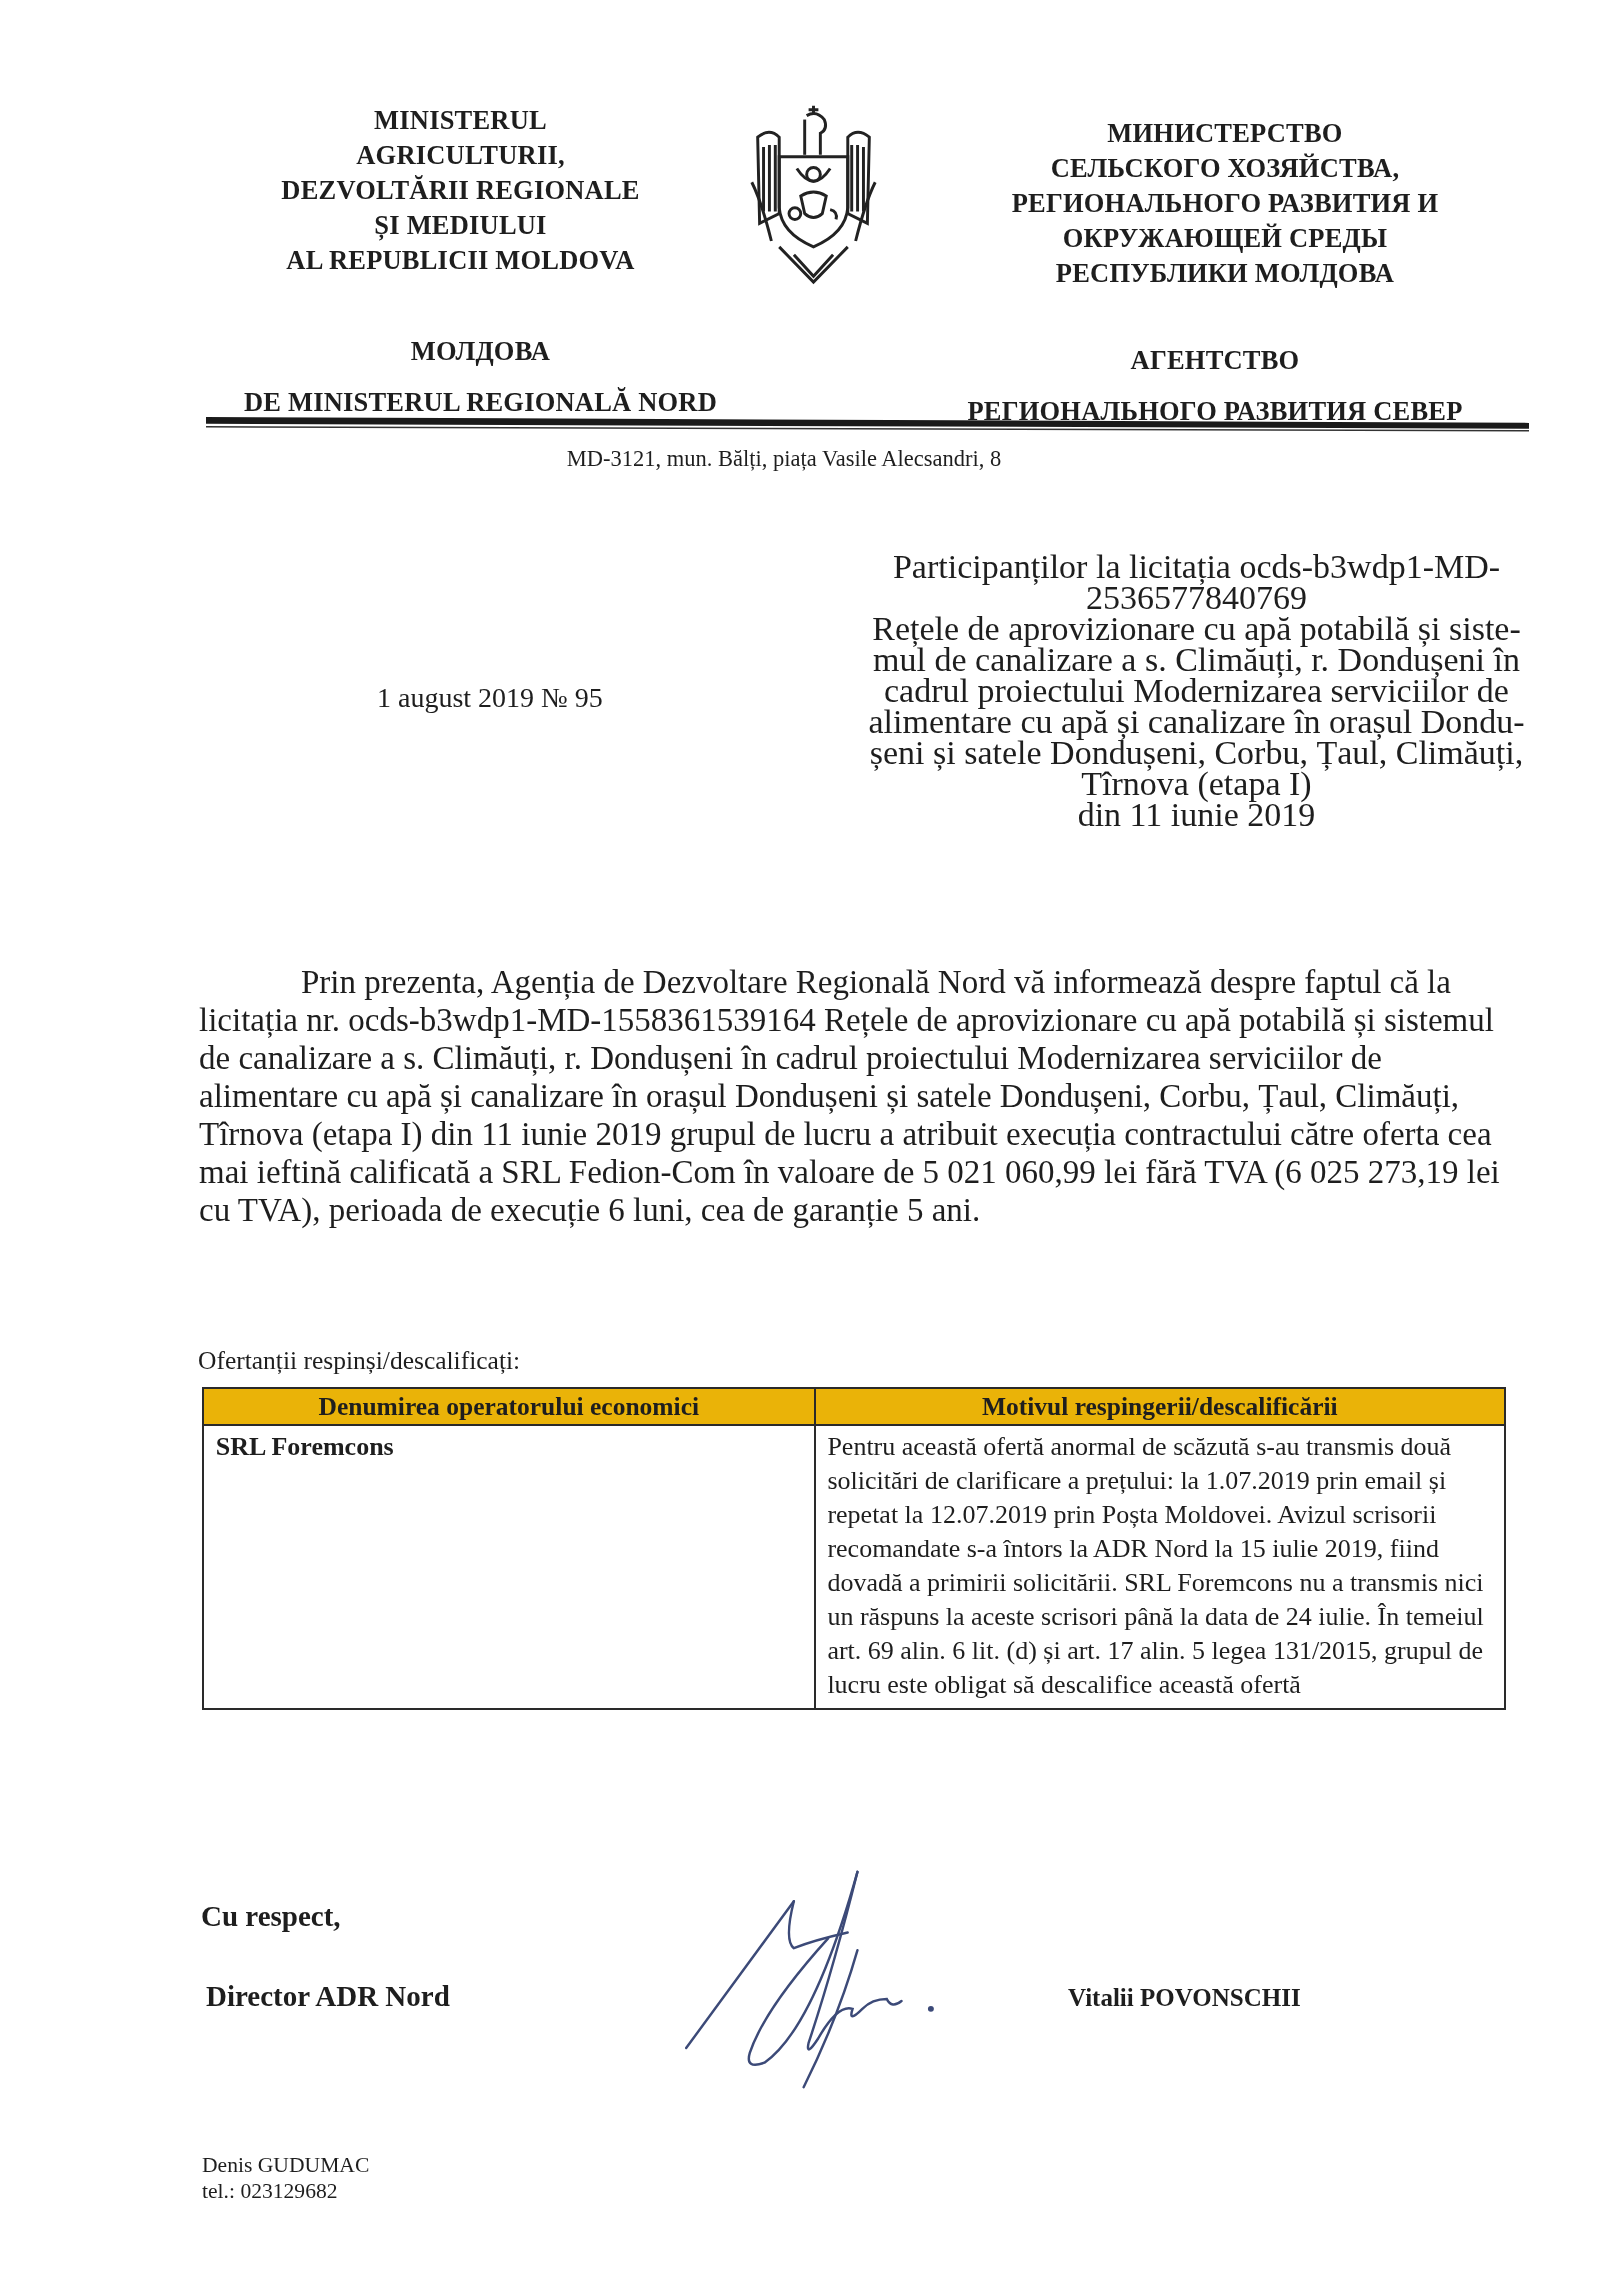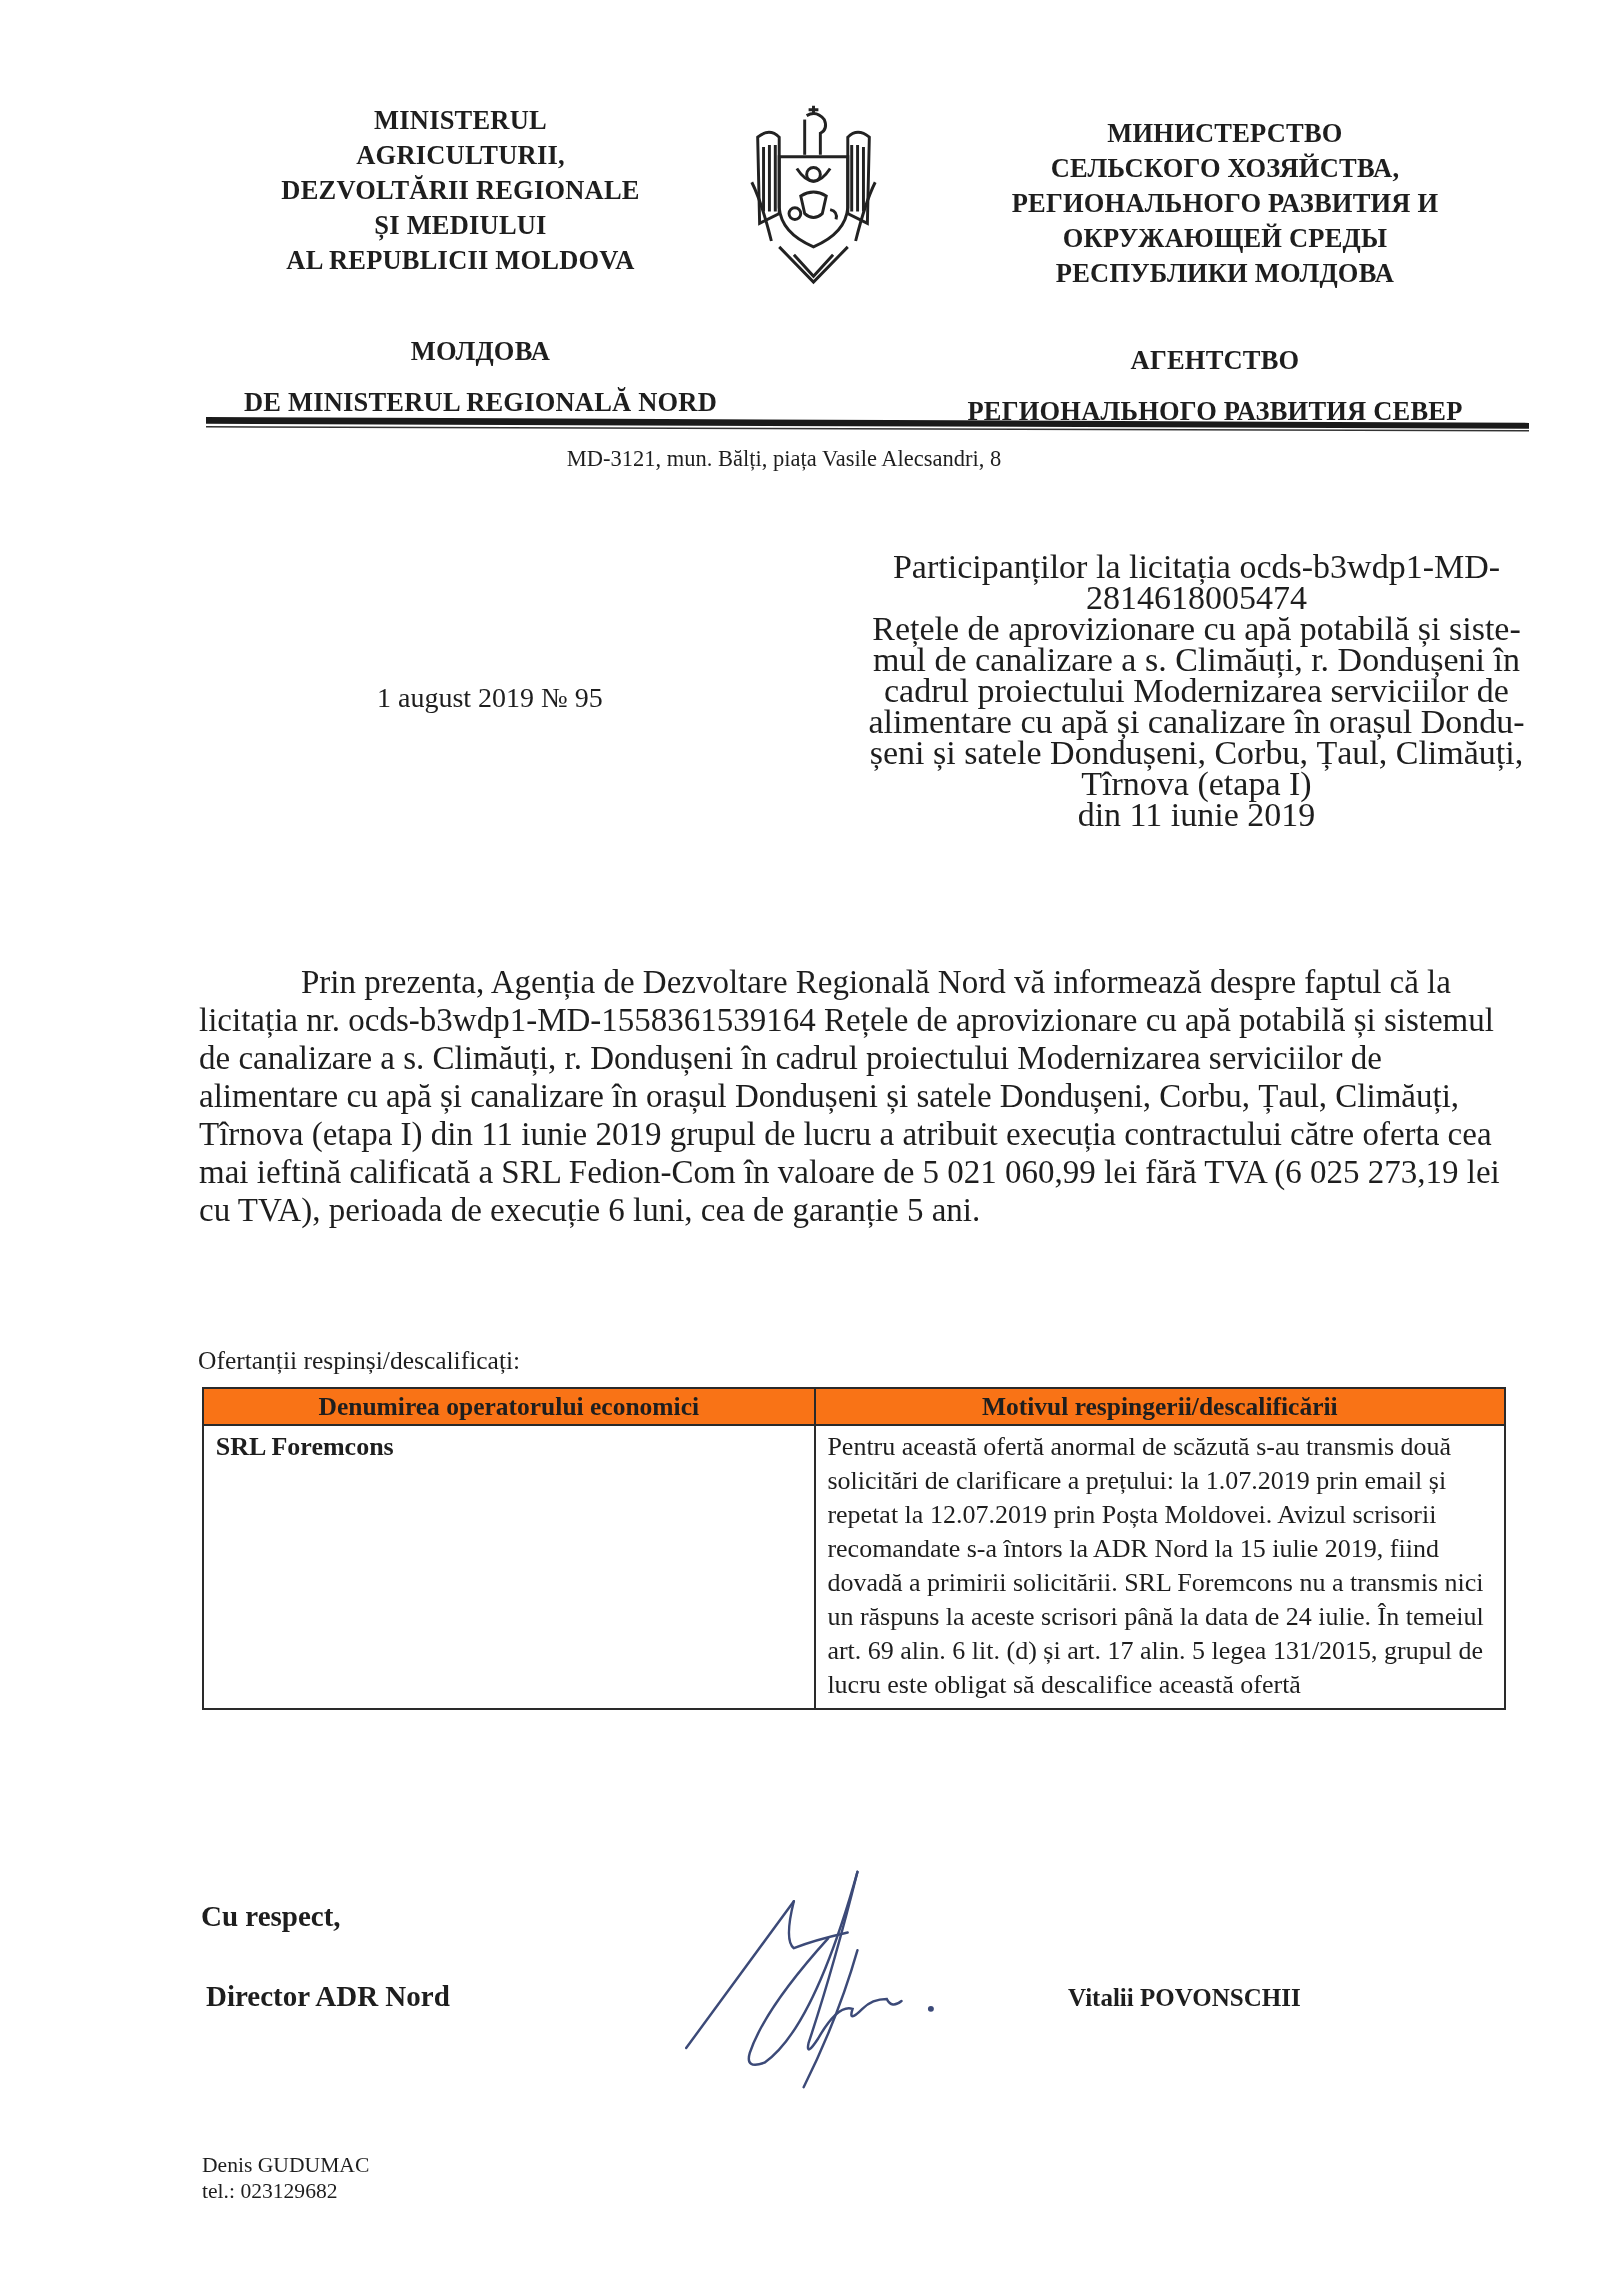--- a/index.html
+++ b/index.html
@@ -16,21 +16,21 @@
   #emblem { left:740px; top:98px; width:147px; height:191px; }
   #rule { left:206px; top:417px; width:1323px; height:15.7px; }
   #contact { left:294px; top:434px; width:980px; text-align:center; font-size:22.5px; line-height:49px; }
   #addressee { left:863px; top:551px; width:667px; text-align:center; font-size:34px; line-height:31px; }
   #date-line { left:377px; top:682px; font-size:28px; white-space:nowrap; }
   #body-para { left:199px; top:963px; width:1318px; font-size:33px; line-height:38px; text-align:left; }
   #body-para .indent { display:inline-block; width:102px; }
   #rejected-label { left:198px; top:1346px; font-size:25.5px; white-space:nowrap; }
   table#rejected { position:absolute; left:202px; top:1387px; width:1304px; border-collapse:collapse; }
   table#rejected th, table#rejected td { border:2px solid #2a2a2a; vertical-align:top; }
-  table#rejected th { background:#f97316; font-size:25.5px; line-height:31px; padding:2px 5.9px; text-align:center; }
+  table#rejected th { background:#eab308; font-size:25.5px; line-height:31px; padding:2px 5.9px; text-align:center; }
   table#rejected td { font-size:26px; line-height:34px; padding:3.9px 9.8px 5.9px 11.8px; }
   table#rejected td.name { font-weight:bold; width:588px; }
   #closing { left:201px; top:1900px; font-size:29px; font-weight:bold; white-space:nowrap; }
   #director { left:206px; top:1980px; font-size:29px; font-weight:bold; white-space:nowrap; }
   #signature { left:647px; top:1862px; width:372px; height:235px; }
   #signer { left:1068px; top:1984px; font-size:25px; font-weight:bold; white-space:nowrap; }
   #exec { left:202px; top:2153px; font-size:21.6px; line-height:25.5px; }
 </style>
 </head>
 <body>
@@ -88,21 +88,21 @@
     <line x1="0" y1="10" x2="1350" y2="14" stroke="#333" stroke-width="1.5"></line>
   </svg>
 </div>
 
 <div id="contact" class="abs">
   <div>MD-3121, mun. Bălți, piața Vasile Alecsandri, 8</div>
 </div>
 
 <div id="addressee" class="abs">
   <div>Participanților la licitația ocds-b3wdp1-MD-</div>
-  <div>2814618005474</div>
+  <div>2536577840769</div>
   <div>Rețele de aprovizionare cu apă potabilă și siste-</div>
   <div>mul de canalizare a s. Climăuți, r. Dondușeni în</div>
   <div>cadrul proiectului Modernizarea serviciilor de</div>
   <div>alimentare cu apă și canalizare în orașul Dondu-</div>
   <div>șeni și satele Dondușeni, Corbu, Țaul, Climăuți,</div>
   <div>Tîrnova (etapa I)</div>
   <div>din 11 iunie 2019</div>
 </div>
 
 <div id="date-line" class="abs">1 august 2019 № 95</div>

